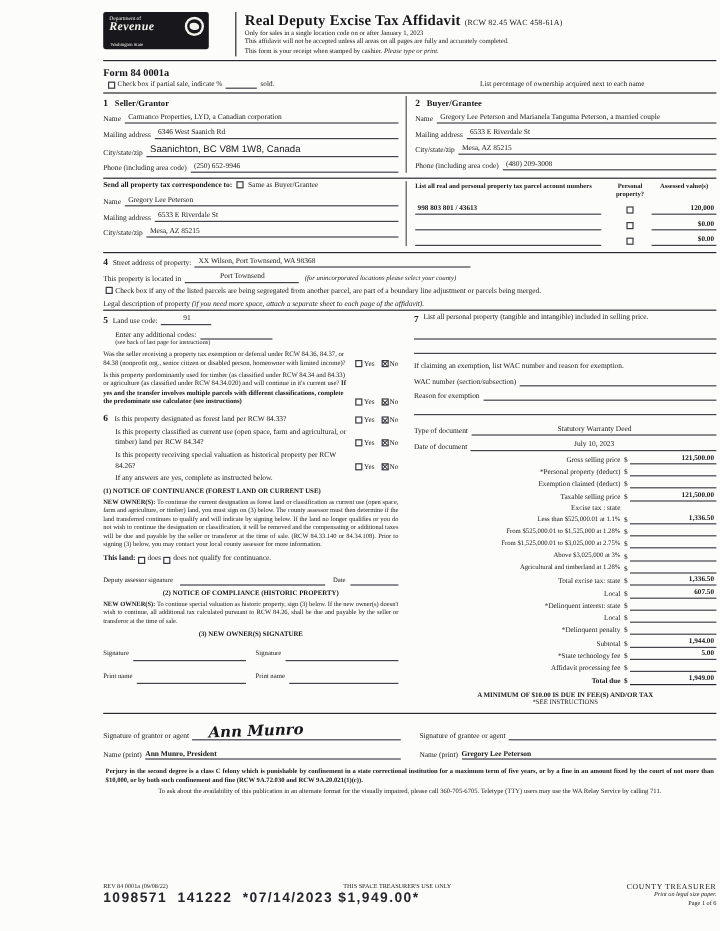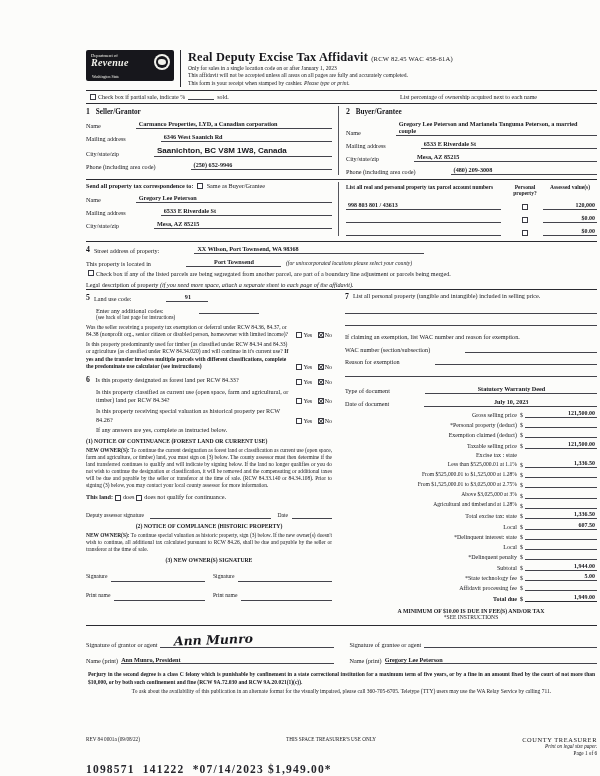--- a/index.html
+++ b/index.html
@@ -16,39 +16,39 @@
   .xs{font-size:5.2px;line-height:1.25;}
   .sm{font-size:5.6px;line-height:1.3;}
   .t6{font-size:6.2px;line-height:1.3;}
   .t7{font-size:7px;line-height:1.3;}
   .num{font-weight:bold;font-size:7.8px;margin-right:4px;}
   .ul{border-bottom:1px solid #44444c;}
   .cb{display:inline-block;width:6px;height:6px;border:1px solid #3a3a42;background:#fff;
       position:relative;vertical-align:-1px;margin:0 2px;flex-shrink:0;}
   .cb.x::after{content:"✕";position:absolute;left:-1px;top:-2px;font-size:7.5px;color:#1d1d22;}
   
-  .hdr{display:flex;gap:6px;border-bottom:1px solid #2a2a30;padding-bottom:3px;margin-top:40px;}
+  .hdr{display:flex;gap:22px;border-bottom:1px solid #2a2a30;padding-bottom:3px;}
   .logo{width:88px;height:31px;background:#17171c;border-radius:2px;color:#f2f2ec;
         flex-shrink:0;position:relative;padding:3px 5px;}
   .logo .l1{font-size:4.6px;}
   .logo .l2{font-size:10px;font-weight:bold;font-style:italic;letter-spacing:.3px;line-height:1;}
   .logo .l3{font-size:3.9px;position:absolute;left:6px;bottom:2.5px;}
   .circ{position:absolute;right:4px;top:4px;width:16px;height:16px;border-radius:50%;background:#f2f2ec;}
   .circ::after{content:"";position:absolute;inset:2px;border-radius:50%;background:#17171c;}
   .circ::before{content:"";position:absolute;left:4px;top:5px;width:8px;height:6px;background:#f2f2ec;
         border-radius:45% 60% 50% 55%;z-index:1;}
   .tb{border-left:1px solid #2a2a30;padding-left:7px;flex:1;}
   .title{font-size:12.3px;font-weight:bold;letter-spacing:.2px;}
   .title .rcw{font-size:6.6px;font-weight:normal;}
   .formnum{font-size:8.6px;font-weight:bold;margin-top:4px;}
   .partial{display:flex;align-items:flex-end;font-size:6px;margin:3px 0 3px 2px;}
   
   .fld{display:flex;align-items:flex-end;margin-top:4px;font-size:6.2px;}
   .fld .lab{white-space:nowrap;margin-right:3px;}
-  .fld .val{flex:1;border-bottom:1px solid #44444c;font-weight:bold;padding:0 2px 1px 3px;min-height:8px;margin-left:32px;}
+  .fld .val{flex:1;border-bottom:1px solid #44444c;font-weight:normal;padding:0 2px 1px 3px;min-height:8px;}
   .val.lg{font-family:"Liberation Sans",sans-serif;font-size:8px;}
   
   .twocol{display:flex;border-top:1px solid #2a2a30;padding-top:2px;justify-content:flex-end;}
   .colL{width:252px;padding-right:6px;}
   .colR{flex:1;padding-left:7px;}
   .vline{border-left:1px solid #55555c;}
   .sechead{font-size:7.2px;font-weight:bold;margin-top:1px;}
   
   .phead{display:flex;font-size:5.5px;font-weight:bold;line-height:1.2;margin-top:2px;}
   .prow{display:flex;align-items:flex-end;margin-top:5px;font-size:6px;}
@@ -82,22 +82,22 @@
   .half+.half{margin-left:16px;}
   .half .lab{white-space:nowrap;margin-right:3px;}
   .script{font-family:"DejaVu Serif",serif;font-style:italic;font-weight:bold;font-size:12.5px;
           transform:rotate(-2deg);transform-origin:left bottom;line-height:.9;padding-left:14px;}
   .script.small{font-size:8.5px;transform:rotate(-1deg);}
   .legalp{font-size:5.5px;line-height:1.35;text-align:justify;font-weight:bold;margin-top:7px;padding:0 2px;}
   .legalp2{font-size:5.5px;line-height:1.35;text-align:center;margin-top:2px;padding:0 10px;}
   
   .footer{position:absolute;left:86px;width:511px;top:736px;}
   .frow{display:flex;align-items:flex-start;}
-  .stamp{font-family:Liberation Serif, serif;font-size:11.5px;font-weight:bold;
-         letter-spacing:1.2px;color:#26262c;margin-top:20px;white-space:pre;}
+  .stamp{font-family:Liberation Sans, sans-serif;font-size:11.5px;font-weight:bold;
+         letter-spacing:1.2px;color:#26262c;margin-top:0;white-space:pre;}
   .ctreas{font-size:6.4px;letter-spacing:.6px;}
 </style>
 </head>
 <body>
 
 <div class="page">
  <div class="form">
 
   <div class="hdr">
     <div class="logo">
@@ -113,20 +113,21 @@
       </div>
       <div class="sm">Only for sales in a single location code on or after January 1, 2023</div>
       <div class="sm">This affidavit will not be accepted unless all areas on all pages are fully and accurately completed.</div>
       <div class="sm">
         <span>This form is your receipt when stamped by cashier.</span>
         <span class="i">Please type or print.</span>
       </div>
     </div>
   </div>
 
+  <div class="formnum">Form 84 0001a</div>
 
   <div class="partial">
     <span class="cb"></span>
     <span>Check box if partial sale, indicate %</span>
     <span class="ul" style="width:26px;margin:0 3px;"></span>
     <span>sold.</span>
     <span class="grow"></span>
     <span>List percentage of ownership acquired next to each name</span>
     <span style="width:60px;"></span>
   </div>

